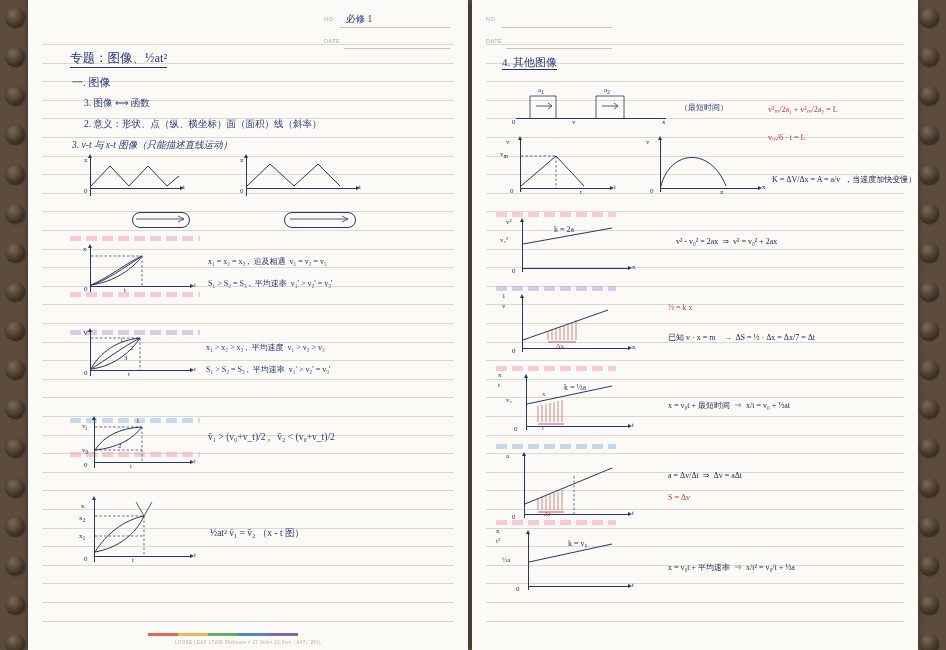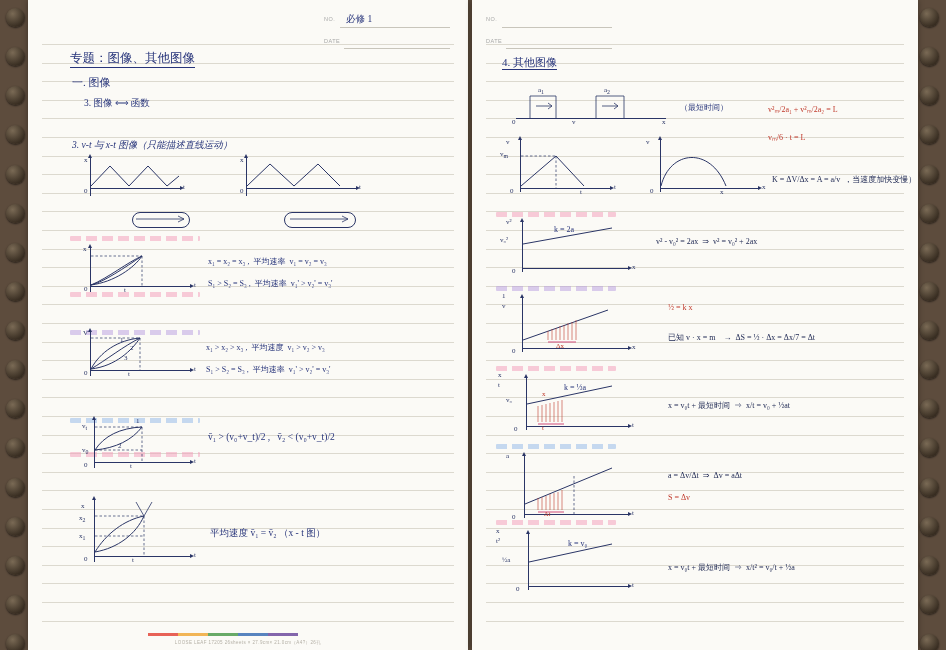--- a/index.html
+++ b/index.html
@@ -170,24 +170,25 @@
           <div class="ln" style="top: 572px;"></div>
           <div class="ln" style="top: 590.6px;"></div>
         </div>
 
       <div class="meta" style="left:296px;top:16px;"><span class="lbl">NO.</span></div>
       <div class="meta-rule" style="left:312px;top:27px;width:110px;"></div>
       <div class="hw blue md meta-val" style="left:318px;top:14px;">必修 1</div>
       <div class="meta" style="left:296px;top:38px;"><span class="lbl">DATE</span></div>
       <div class="meta-rule" style="left:316px;top:48px;width:106px;"></div>
 
-      <div class="hw blue xl ul-title" style="left:42px;top:52px;">专题：图像、其他图像</div>
+      <div class="hw blue xl ul-title" style="left:42px;top:52px;">专题：图像、½at²</div>
 
       <div class="hw blue lg" style="left:44px;top:76px;">一. 图像</div>
       <div class="hw blue md" style="left:56px;top:98px;">3. 图像 ⟺ 函数</div>
+      <div class="hw blue md" style="left:56px;top:119px;">2. 意义：形状、点（纵、横坐标）面（面积）线（斜率）</div>
       <div class="hw blue md" style="left:44px;top:140px;font-style:italic;">3. v-t 与 x-t 图像（只能描述直线运动）</div>
 
       <div class="ax" style="left:56px;top:158px;width:100px;height:40px;">
         <div class="axis-v" style="left:6px;top:0;height:38px;"></div>
         <div class="axis-h" style="left:6px;top:30px;width:92px;"></div>
         <div class="arrow-r" style="left:96px;top:27.5px;"></div>
         <div class="arrow-u" style="left:3.5px;top:-4px;"></div>
         <div class="lab" style="left:0;top:-2px;">x</div>
         <div class="lab" style="left:99px;top:25px;">t</div>
         <div class="lab" style="left:0;top:29px;">0</div>
@@ -233,21 +234,21 @@
         <div class="lab" style="left:110px;top:33px;">t</div>
         <div class="lab" style="left:0;top:37px;">0</div>
         <div class="lab" style="left:40px;top:38px;">t</div>
         <svg width="110" height="46">
           <path class="curve" d="M7,37 C20,34 40,20 58,8"></path>
           <path class="curve" d="M7,37 C24,30 44,14 58,8"></path>
           <path class="curve" d="M7,37 C30,34 50,20 58,8"></path>
           <path class="dash" d="M7,8 L58,8 M58,8 L58,38"></path>
         </svg>
       </div>
-      <div class="hw blue sm" style="left:180px;top:258px;">x₁ = x₂ = x₃ ,  平均速率  v₁ = v₂ = v₃</div>
+      <div class="hw blue sm" style="left:180px;top:258px;">x₁ = x₂ = x₃ ,  追及相遇  v₁ = v₂ = v₃</div>
       <div class="hw blue sm" style="left:180px;top:280px;">S₁ &gt; S₂ = S₃ ,  平均速率  v₁' &gt; v₂' = v₃'</div>
 
       <div class="ax" style="left:56px;top:332px;width:110px;height:46px;">
         <div class="axis-v" style="left:6px;top:0;height:44px;"></div>
         <div class="axis-h" style="left:6px;top:38px;width:102px;"></div>
         <div class="arrow-r" style="left:106px;top:35.5px;"></div>
         <div class="arrow-u" style="left:3.5px;top:-4px;"></div>
         <div class="lab" style="left:-1px;top:-3px;">V</div>
         <div class="lab" style="left:110px;top:33px;">t</div>
         <div class="lab" style="left:0;top:37px;">0</div>
@@ -296,21 +297,21 @@
         <div class="lab" style="left:110px;top:51px;">t</div>
         <div class="lab" style="left:0;top:55px;">0</div>
         <div class="lab" style="left:48px;top:56px;">t</div>
         <svg width="110" height="66">
           <path class="curve" d="M11,52 C22,34 40,20 60,16"></path>
           <path class="curve" d="M11,52 C34,48 52,34 60,16"></path>
           <path class="dash" d="M11,16 L60,16 M60,16 L60,56 M11,36 L60,36"></path>
           <path class="curve thin" d="M52,2 L60,16 L68,2"></path>
         </svg>
       </div>
-      <div class="hw blue md" style="left:182px;top:528px;">平均速度 v̄₁ = v̄₂ （x - t 图）</div>
+      <div class="hw blue md" style="left:182px;top:528px;">½at² v̄₁ = v̄₂ （x - t 图）</div>
 
       <div class="footer-bar"></div>
       <div class="footer">LOOSE LEAF  17205  26sheets × 27.9cm×  21.0cm（A4?）26孔</div>
     </div>
   </div>
 
   <div class="page p2">
     <div class="page-inner">
       <div class="lines" id="lines-right">
           <div class="ln" style="top: 14px;"></div>
@@ -416,21 +417,21 @@
         <div class="arrow-u" style="left:11.5px;top:-4px;"></div>
         <div class="lab" style="left:-2px;top:-4px;">v²</div>
         <div class="lab" style="left:-8px;top:14px;">v₀²</div>
         <div class="lab" style="left:124px;top:41px;">x</div>
         <div class="lab" style="left:4px;top:45px;">0</div>
         <svg width="130" height="54">
           <path class="curve" d="M15,22 L104,6"></path>
         </svg>
         <div class="hw blue sm" style="left:46px;top:4px;">k = 2a</div>
       </div>
-      <div class="hw navy sm" style="left:184px;top:238px;">v² - v₀² = 2ax  ⇒  v² = v₀² + 2ax</div>
+      <div class="hw navy sm" style="left:204px;top:238px;">v² - v₀² = 2ax  ⇒  v² = v₀² + 2ax</div>
 
       <div class="ax" style="left:36px;top:298px;width:130px;height:58px;">
         <div class="axis-v" style="left:14px;top:0;height:54px;"></div>
         <div class="axis-h" style="left:14px;top:50px;width:108px;"></div>
         <div class="arrow-r" style="left:120px;top:47.5px;"></div>
         <div class="arrow-u" style="left:11.5px;top:-4px;"></div>
         <div class="lab" style="left:-6px;top:-6px;">1</div>
         <div class="lab" style="left:-6px;top:4px;">v</div>
         <div class="lab" style="left:124px;top:45px;">x</div>
         <div class="lab" style="left:4px;top:49px;">0</div>
@@ -492,17 +493,17 @@
         <div class="lab" style="left:-12px;top:-7px;">x</div>
         <div class="lab" style="left:-12px;top:3px;">t²</div>
         <div class="lab" style="left:-6px;top:22px;">½a</div>
         <div class="lab" style="left:124px;top:47px;">t</div>
         <div class="lab" style="left:8px;top:51px;">0</div>
         <svg width="130" height="60">
           <path class="curve" d="M21,28 L104,10"></path>
         </svg>
         <div class="hw blue sm" style="left:60px;top:6px;">k = v₀</div>
       </div>
-      <div class="hw navy sm" style="left:196px;top:564px;">x = v₀t + 最短时间  ⇒  x/t² = v₀/t + ½a</div>
+      <div class="hw navy sm" style="left:196px;top:564px;">x = v₀t + 平均速率  ⇒  x/t² = v₀/t + ½a</div>
     </div>
   </div>
 
 </div>
 
 </body></html>

